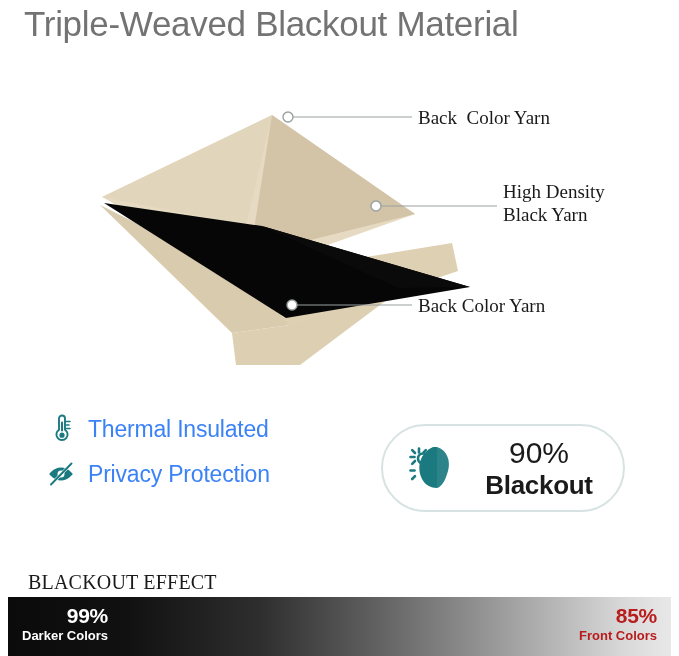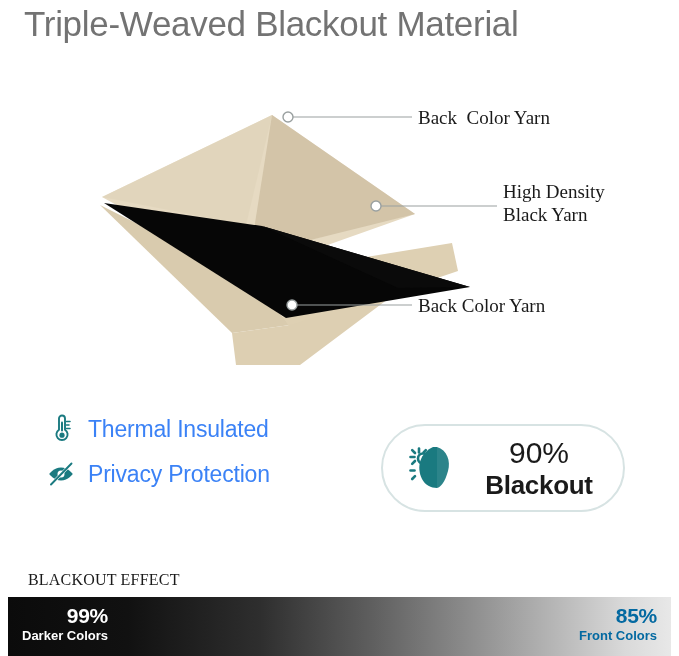--- a/index.html
+++ b/index.html
@@ -131,21 +131,21 @@
     line-height: 30px;
     letter-spacing: -0.3px;
   }
 
   
   .effect-caption {
     position: absolute;
     left: 28px;
     top: 571px;
     font-family: "Liberation Serif", serif;
-    font-size: 16px;
+    font-size: 20px;
     color: #1a1a1a;
     letter-spacing: 0.2px;
     white-space: nowrap;
   }
   .gradient-bar {
     position: absolute;
     left: 8px;
     top: 597px;
     width: 663px;
     height: 59px;
@@ -155,21 +155,21 @@
     position: absolute;
     left: 22px;
     top: 604px;
     color: #ffffff;
     text-align: right;
   }
   .bar-right {
     position: absolute;
     right: 22px;
     top: 604px;
-    color: #0369a1;
+    color: #b91c1c;
     text-align: right;
   }
   .bar-pct {
     font-family: "Liberation Sans", sans-serif;
     font-weight: bold;
     font-size: 21px;
     line-height: 24px;
     letter-spacing: -0.3px;
   }
   .bar-sub {

